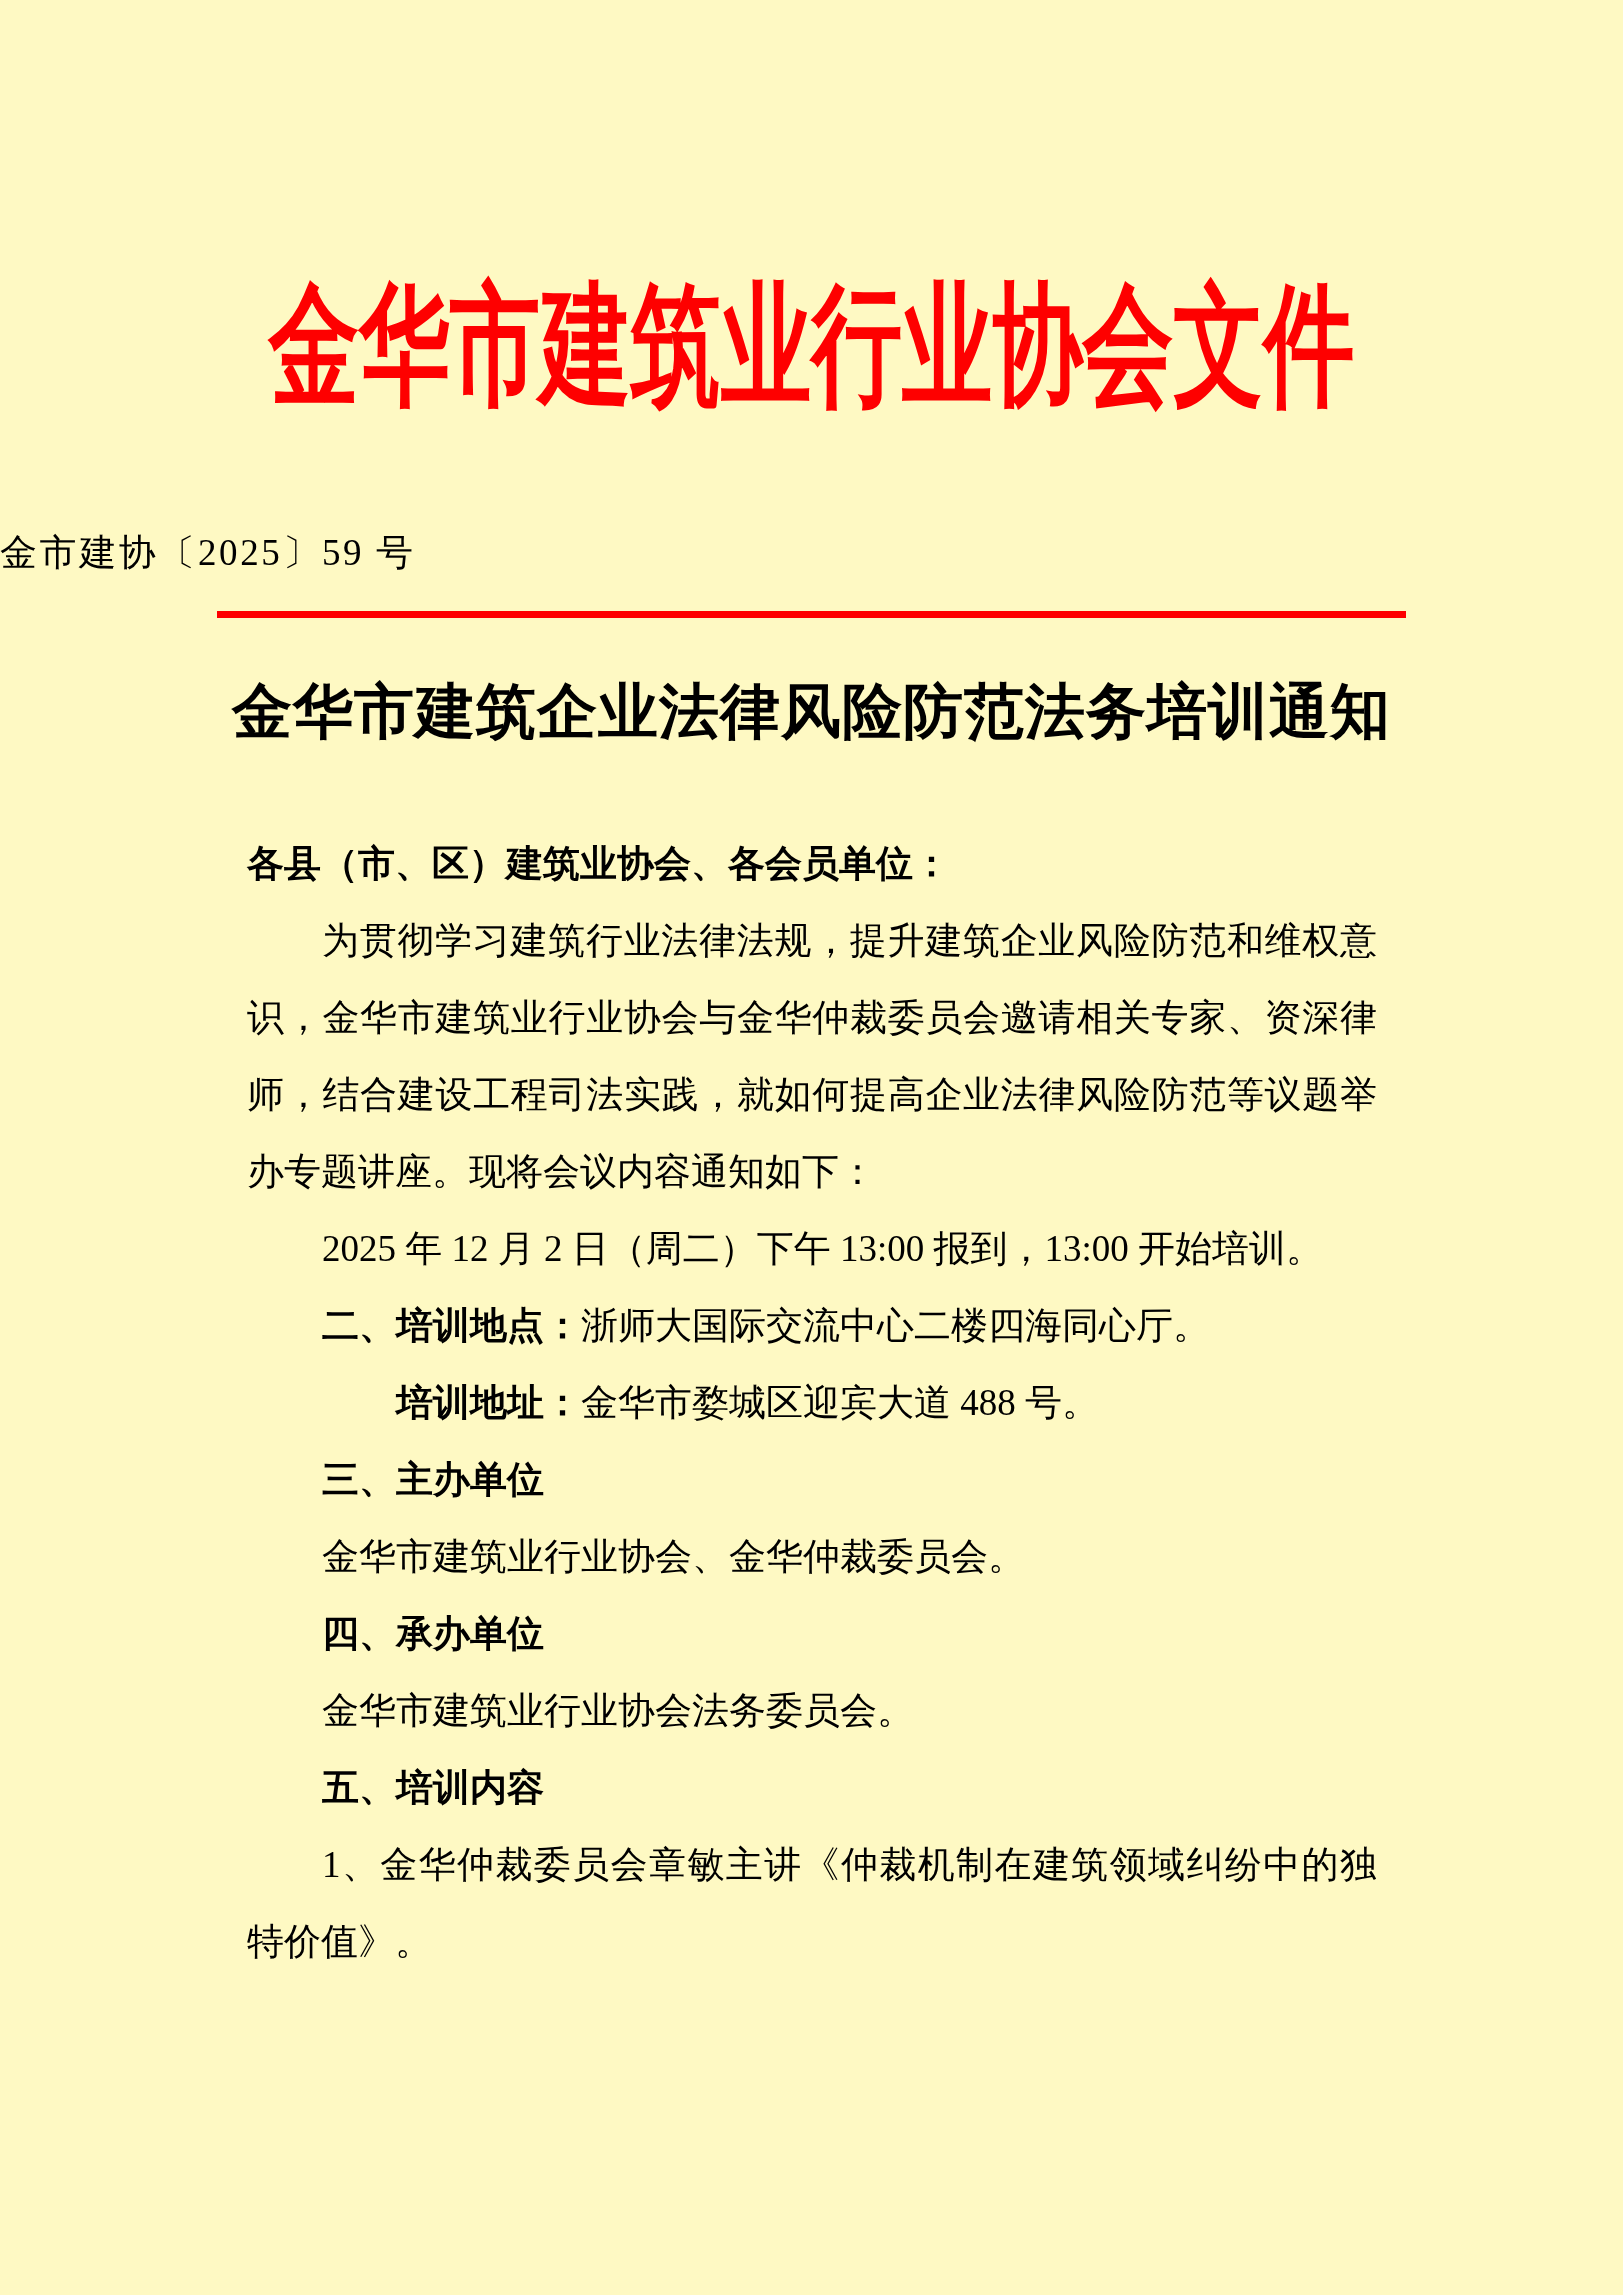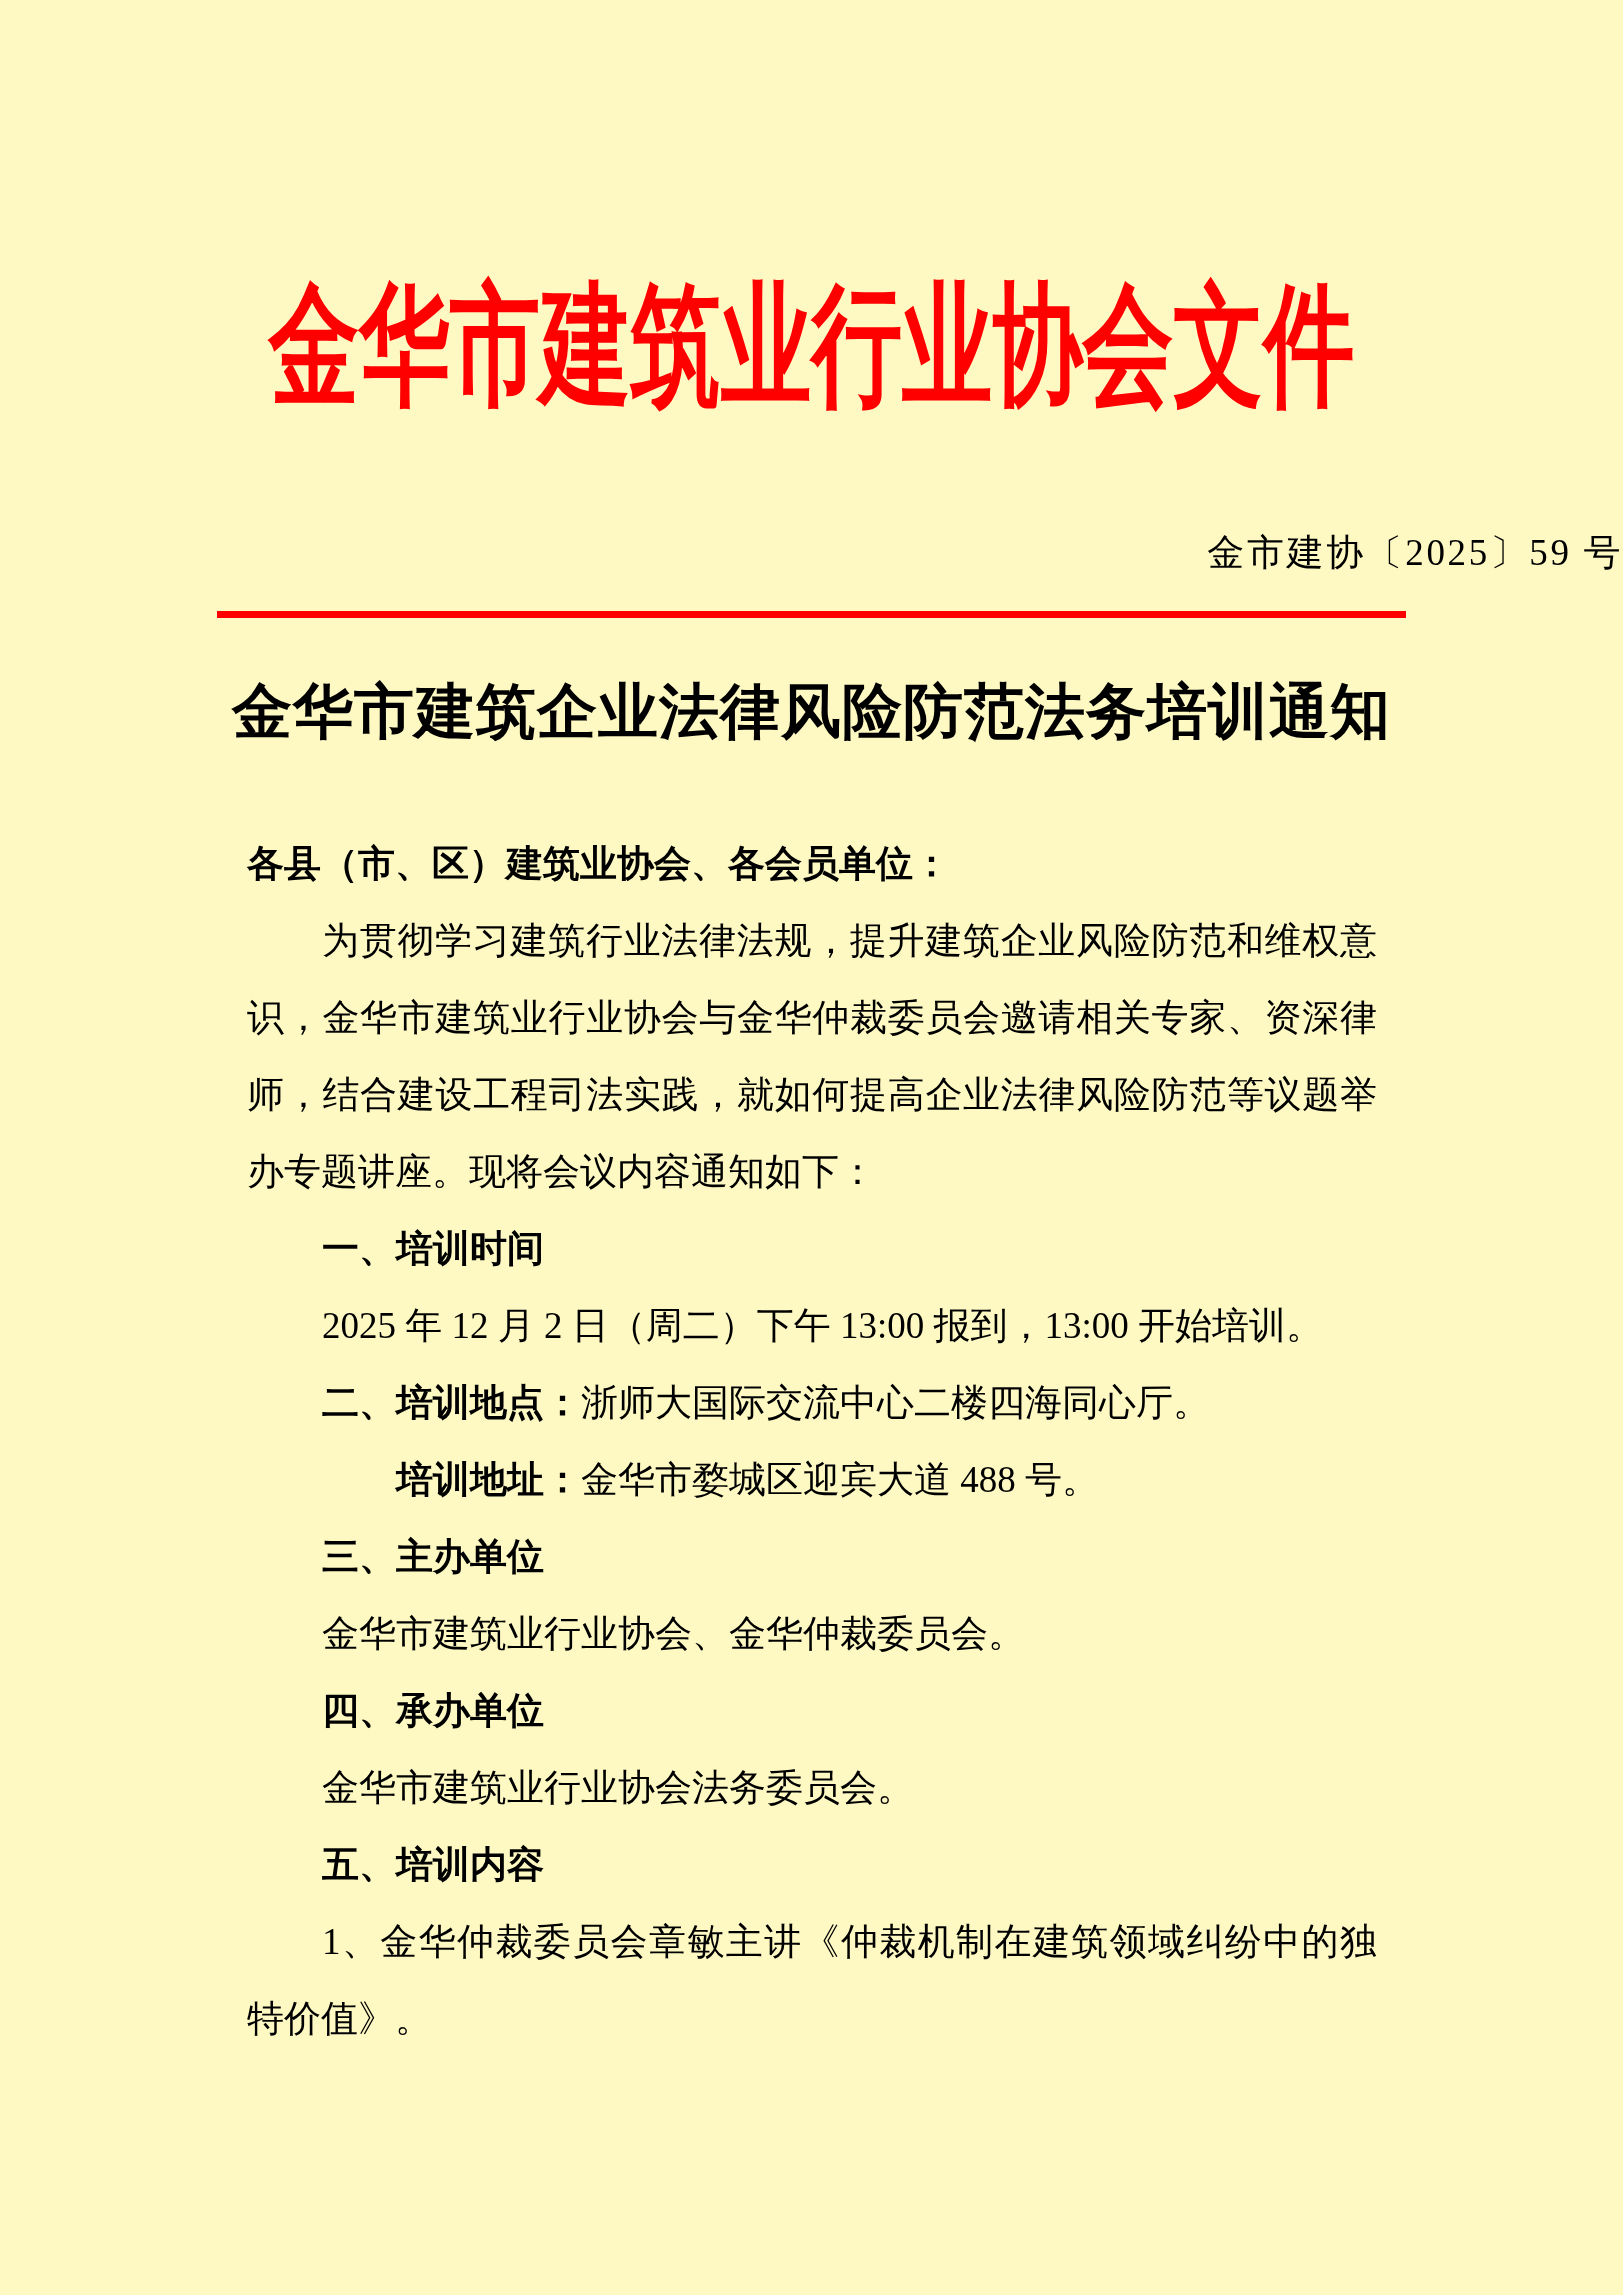--- a/index.html
+++ b/index.html
@@ -26,21 +26,21 @@
     white-space: nowrap;
     transform: scaleX(0.68);
     transform-origin: 50% 50%;
     letter-spacing: 0px;
   }
   .doc-number {
     position: absolute;
     top: 527px;
     left: 0;
     width: 100%;
-    text-align: right;
+    text-align: left;
     font-size: 37px;
     line-height: 52px;
     letter-spacing: 2.6px;
     color: #000000;
     white-space: nowrap;
   }
   .red-line {
     position: absolute;
     top: 611px;
     left: 217px;
@@ -100,21 +100,20 @@
     <div class="line bold">各县（市、区）建筑业协会、各会员单位：</div>
 
     <div class="line ind2 fill">为贯彻学习建筑行业法律法规，提升建筑企业风险防范和维权意</div>
 
     <div class="line fill">识，金华市建筑业行业协会与金华仲裁委员会邀请相关专家、资深律</div>
 
     <div class="line fill">师，结合建设工程司法实践，就如何提高企业法律风险防范等议题举</div>
 
     <div class="line">办专题讲座。现将会议内容通知如下：</div>
 
-    <div class="line ind2 bold">一、培训时间</div>
 
     <div class="line ind2">2025 年 12 月 2 日（周二）下午 13:00 报到，13:00 开始培训。</div>
 
     <div class="line ind2"><span class="bold">二、培训地点：</span><span>浙师大国际交流中心二楼四海同心厅。</span></div>
 
     <div class="line ind4"><span class="bold">培训地址：</span><span>金华市婺城区迎宾大道 488 号。</span></div>
 
     <div class="line ind2 bold">三、主办单位</div>
 
     <div class="line ind2">金华市建筑业行业协会、金华仲裁委员会。</div>

